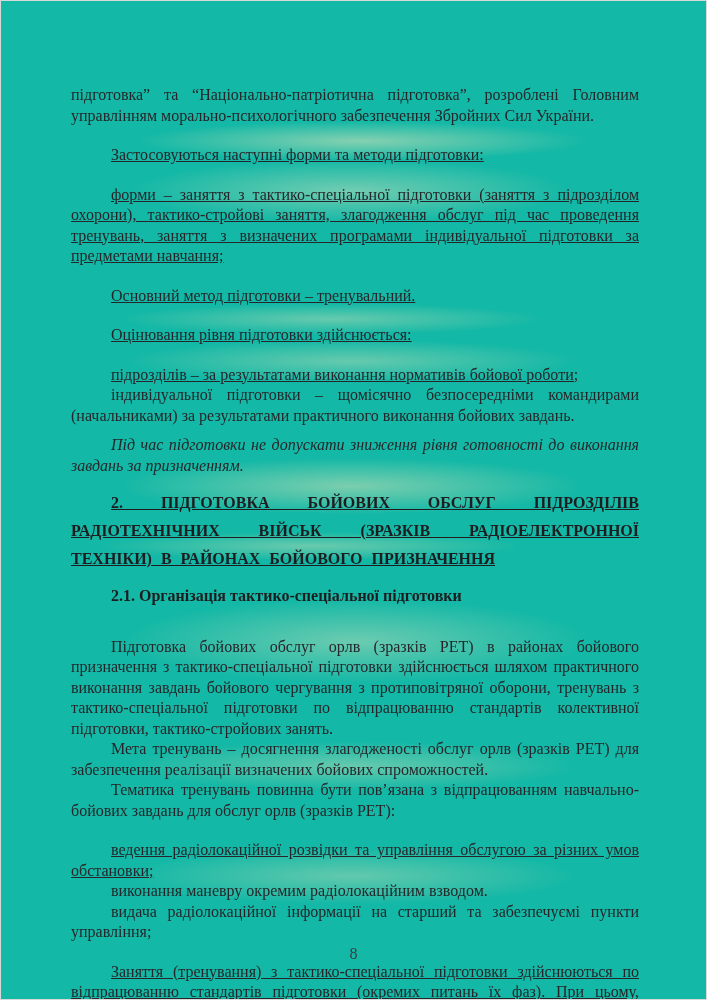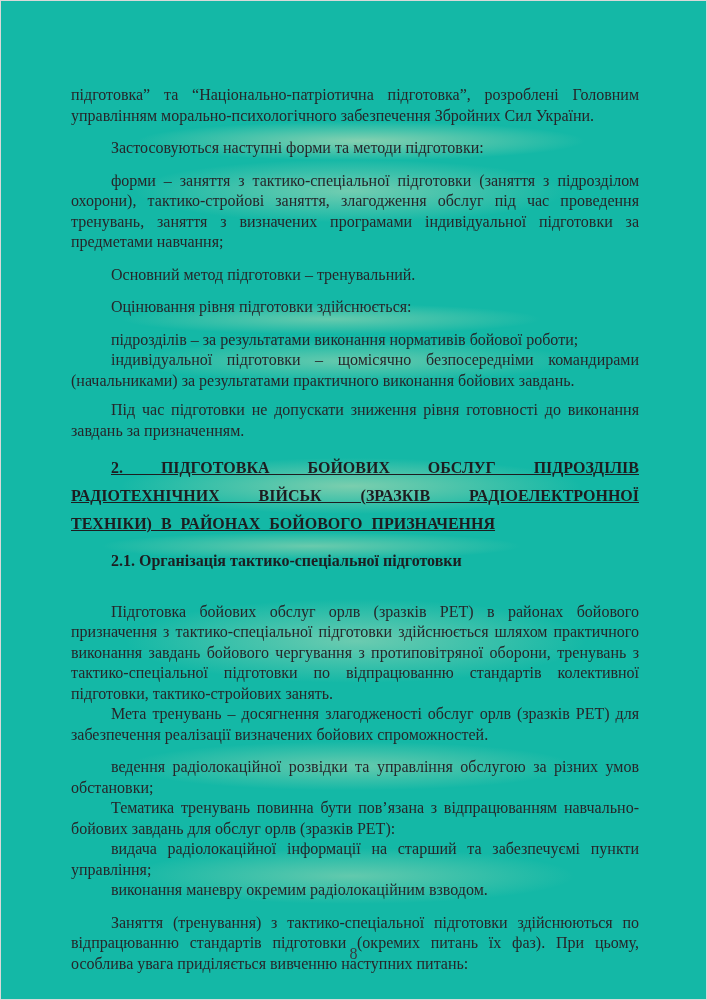--- a/index.html
+++ b/index.html
@@ -34,22 +34,22 @@
   .text-col {
     position: absolute;
     left: 70px; top: 84px; width: 568px;
     color: #26262a;
     font-size: 16px;
     line-height: 20.5px;
     text-align: justify;
   }
   .para { margin: 0; }
   .indent { text-indent: 40px; }
-  .gap-sm { margin-top: 12px; }
-  .gap-md { margin-top: 9px; }
+  .gap-sm { margin-top: 19px; text-decoration: underline; }
+  .gap-md { margin-top: 9px; font-style: italic; }
   .gap-lg { margin-top: 13px; }
   .gap-xl { margin-top: 30px; }
   .h2 {
     font-weight: bold;
     color: #1d1d20;
     word-spacing: 5px;
     line-height: 28px;
     text-decoration: underline;
   }
   .h3 { font-weight: bold; color: #1d1d20; margin-top: 13px; }
@@ -73,21 +73,21 @@
     <p class="para indent gap-sm">форми – заняття з тактико-спеціальної підготовки (заняття з підрозділом охорони), тактико-стройові заняття, злагодження обслуг під час проведення тренувань, заняття з визначених програмами індивідуальної підготовки за предметами навчання;</p>
     <p class="para indent gap-sm">Основний метод підготовки – тренувальний.</p>
     <p class="para indent gap-sm">Оцінювання рівня підготовки здійснюється:</p>
     <p class="para indent gap-sm">підрозділів – за результатами виконання нормативів бойової роботи;</p>
     <p class="para indent">індивідуальної підготовки – щомісячно безпосередніми командирами (начальниками) за результатами практичного виконання бойових завдань.</p>
     <p class="para indent gap-md">Під час підготовки не допускати зниження рівня готовності до виконання завдань за призначенням.</p>
     <p class="para indent h2 gap-lg">2. ПІДГОТОВКА БОЙОВИХ ОБСЛУГ ПІДРОЗДІЛІВ РАДІОТЕХНІЧНИХ ВІЙСЬК (ЗРАЗКІВ РАДІОЕЛЕКТРОННОЇ ТЕХНІКИ) В РАЙОНАХ БОЙОВОГО ПРИЗНАЧЕННЯ</p>
     <p class="para indent h3 gap-lg">2.1. Організація тактико-спеціальної підготовки</p>
     <p class="para indent gap-xl">Підготовка бойових обслуг орлв (зразків РЕТ) в районах бойового призначення з тактико-спеціальної підготовки здійснюється шляхом практичного виконання завдань бойового чергування з протиповітряної оборони, тренувань з тактико-спеціальної підготовки по відпрацюванню стандартів колективної підготовки, тактико-стройових занять.</p>
     <p class="para indent">Мета тренувань – досягнення злагодженості обслуг орлв (зразків РЕТ) для забезпечення реалізації визначених бойових спроможностей.</p>
+    <p class="para indent">Тематика тренувань повинна бути пов’язана з відпрацюванням навчально-бойових завдань для обслуг орлв (зразків РЕТ):</p>
     <p class="para indent gap-sm">ведення радіолокаційної розвідки та управління обслугою за різних умов обстановки;</p>
-    <p class="para indent">Тематика тренувань повинна бути пов’язана з відпрацюванням навчально-бойових завдань для обслуг орлв (зразків РЕТ):</p>
+    <p class="para indent">виконання маневру окремим радіолокаційним взводом.</p>
     <p class="para indent">видача радіолокаційної інформації на старший та забезпечуємі пункти управління;</p>
-    <p class="para indent">виконання маневру окремим радіолокаційним взводом.</p>
     <p class="para indent gap-sm">Заняття (тренування) з тактико-спеціальної підготовки здійснюються по відпрацюванню стандартів підготовки (окремих питань їх фаз). При цьому, особлива увага приділяється вивченню наступних питань:</p>
   </div>
 
   <div class="page-num">8</div>
 </div>
 
 </body></html>

